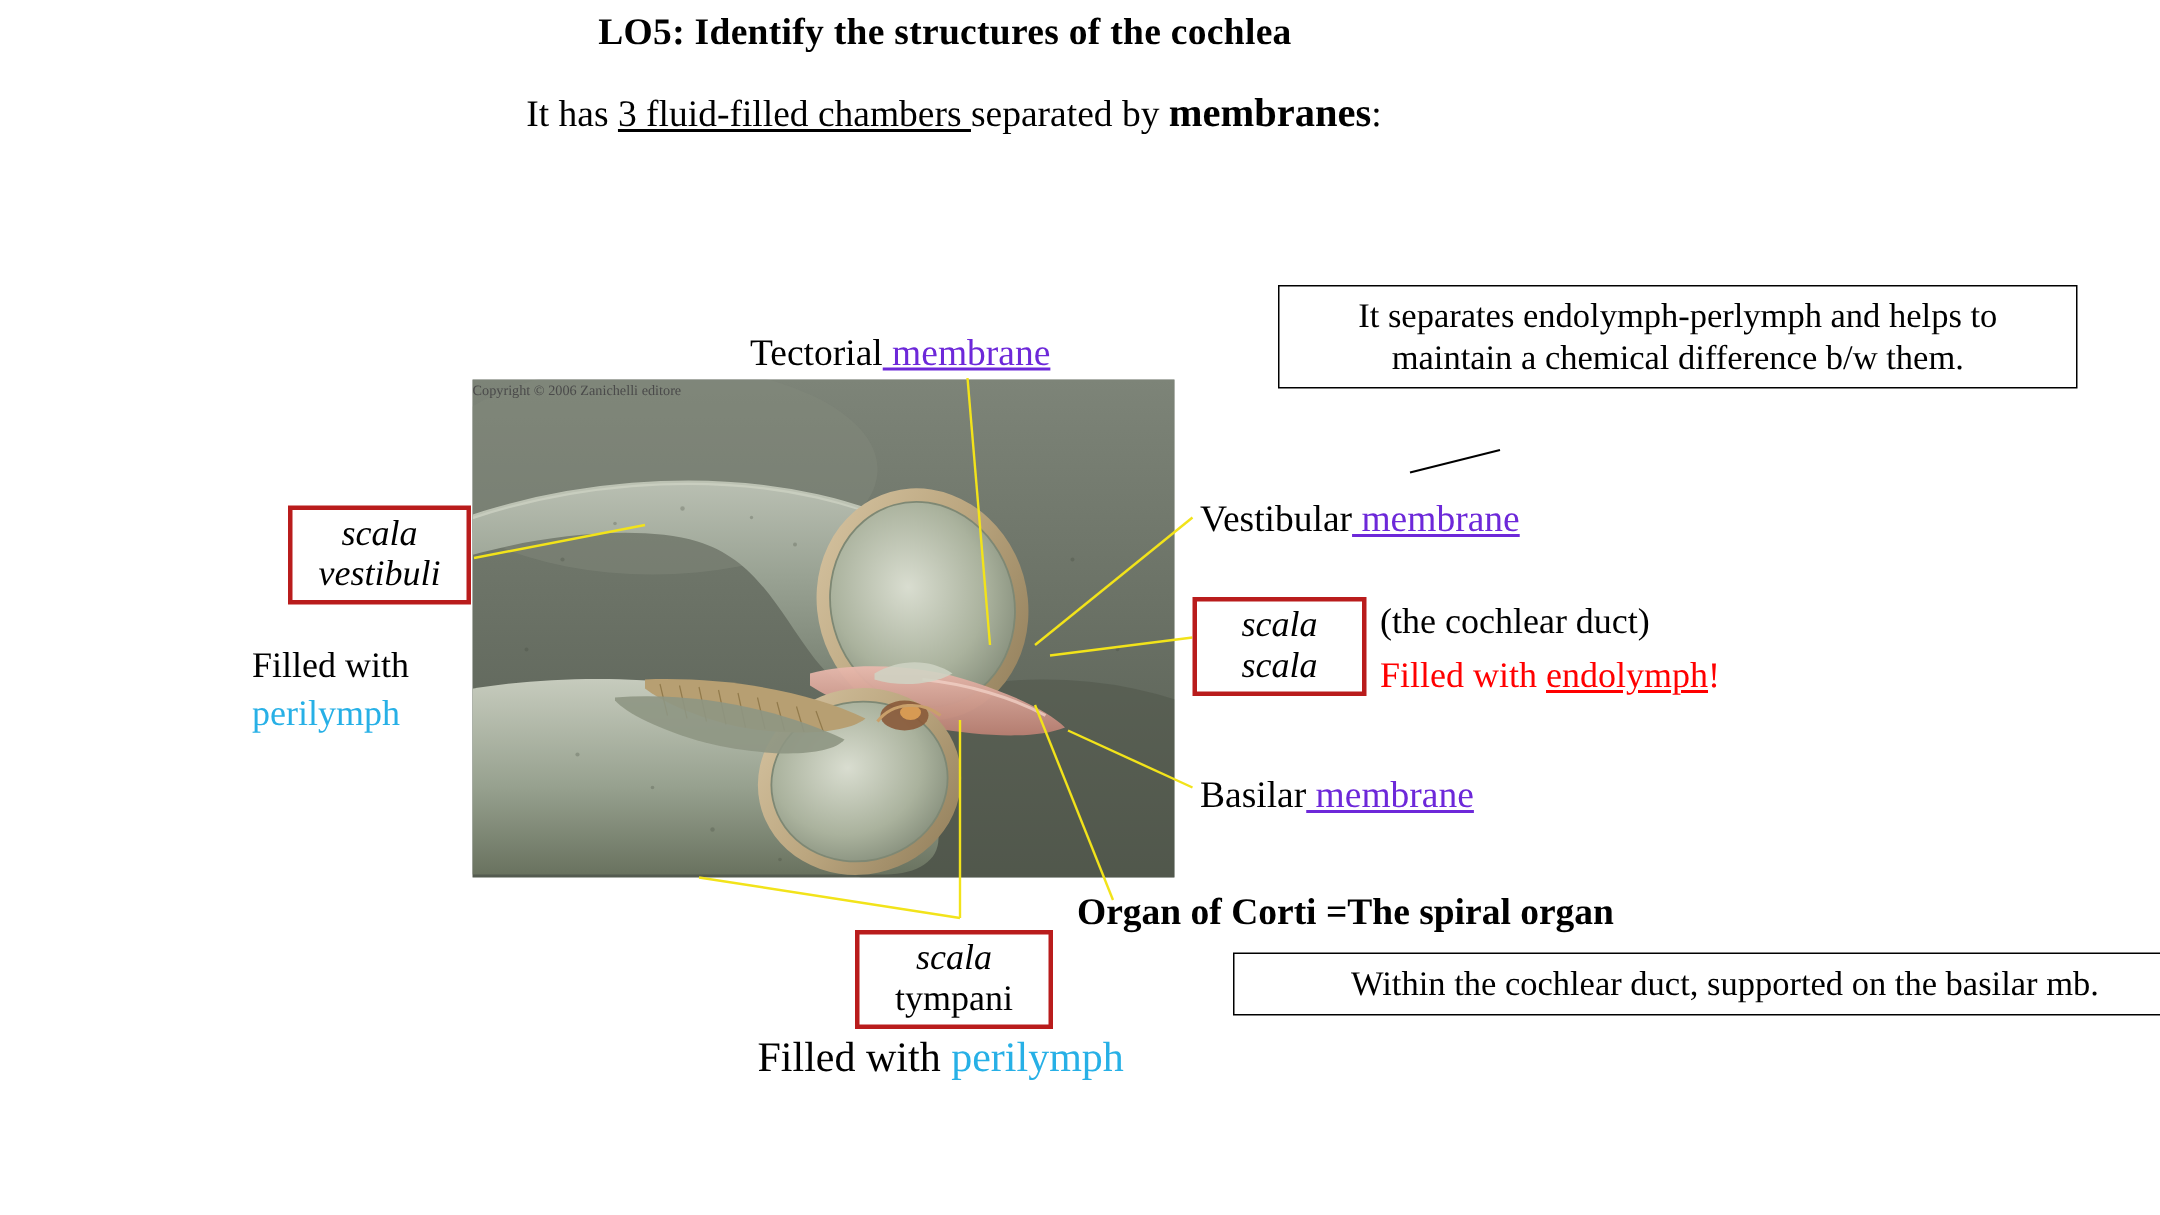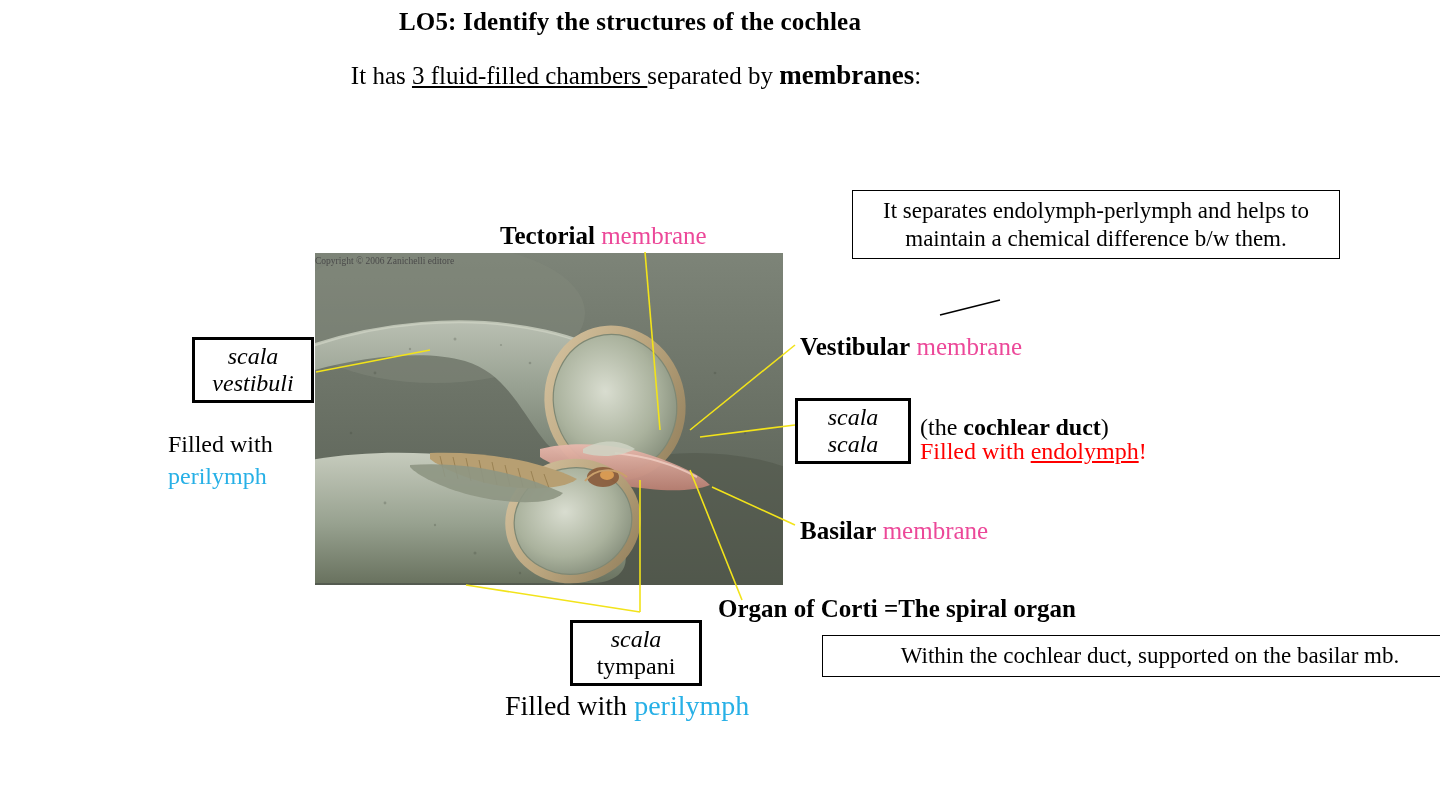--- a/index.html
+++ b/index.html
@@ -64,21 +64,21 @@
     font-size: 9.5px;
     color: #4a4a4a;
     font-family: "Liberation Serif", serif;
     z-index: 5;
     background: transparent;
   }
 
   
   .redbox {
     position: absolute;
-    border: 3px solid #000000;
+    border: 3px solid #b91c1c;
     background: #ffffff;
     box-sizing: border-box;
     text-align: center;
     font-style: italic;
     font-size: 24px;
     line-height: 1.12;
     padding: 3px 6px;
     font-family: "Liberation Serif", serif;
   }
   #box-scala-vestibuli { left: 192px; top: 337px; width: 122px; }
@@ -91,42 +91,42 @@
   .callout {
     position: absolute;
     border: 1.5px solid #000000;
     background: #ffffff;
     box-sizing: border-box;
     text-align: center;
     font-size: 23px;
     line-height: 1.2;
     padding: 6px 10px;
   }
-  #callout-vestibular { left: 852px; top: 190px; width: 488px; }
+  #callout-vestibular { left: 852px; top: 190px; width: 533px; }
   #callout-corti { left: 822px; top: 635px; width: 656px; }
   #callout-corti .line2 { margin-top: 10px; }
   .red-underline {
     color: #c00000;
     text-decoration: underline;
   }
 
   
   .lbl {
     position: absolute;
     font-size: 24px;
     white-space: nowrap;
   }
-  .lbl .bold { font-weight: bold; }
-  .lbl .grey { color: #ec4899; }
+  .lbl .bold { font-weight: normal; }
+  .lbl .grey { color: #6d28d9; text-decoration: underline; }
   .cyan { color: #27b0e6; }
 
   #lbl-tectorial  { left: 500px; top: 222px; font-size: 25px; }
   #lbl-vestibular { left: 800px; top: 333px; font-size: 25px; }
   #lbl-basilar    { left: 800px; top: 517px; font-size: 25px; }
-  #lbl-cochlear-duct { left: 920px; top: 402px; font-size: 24px; margin-top: 12px; }
+  #lbl-cochlear-duct { left: 920px; top: 402px; font-size: 24px; }
   #lbl-endolymph  { left: 920px; top: 438px; font-size: 24px; color:#ff0000; }
   #lbl-filled-peri-left { left: 168px; top: 428px; font-size: 24px; line-height: 1.35; }
   #lbl-filled-peri-bottom { left: 505px; top: 690px; font-size: 28px; }
   #lbl-organ-corti { left: 718px; top: 595px; font-size: 25px; font-weight: bold; text-align: right; }
 
   .u { text-decoration: underline; }
 
   
   #leaders {
     position: absolute;

